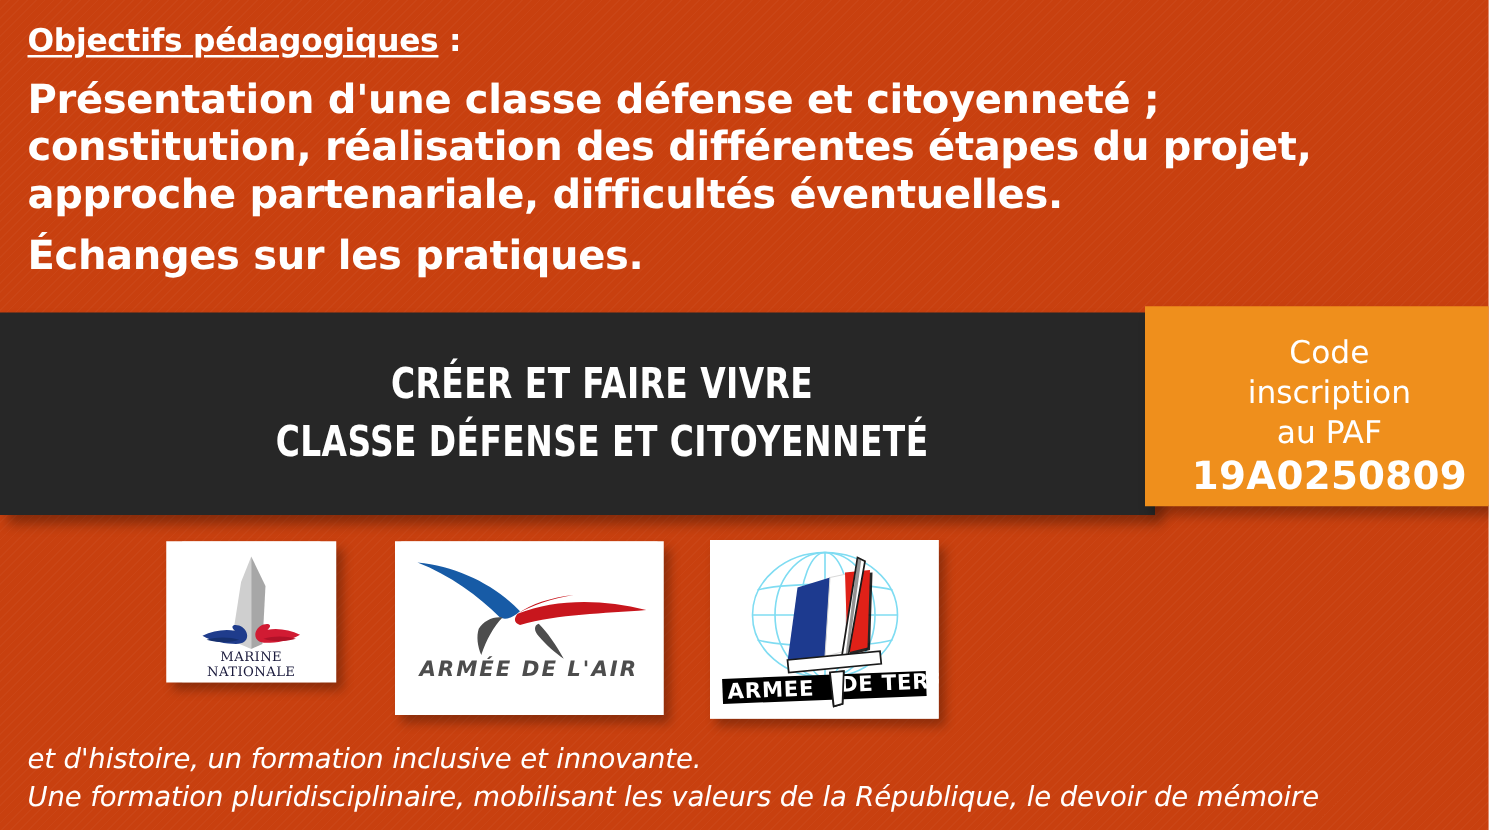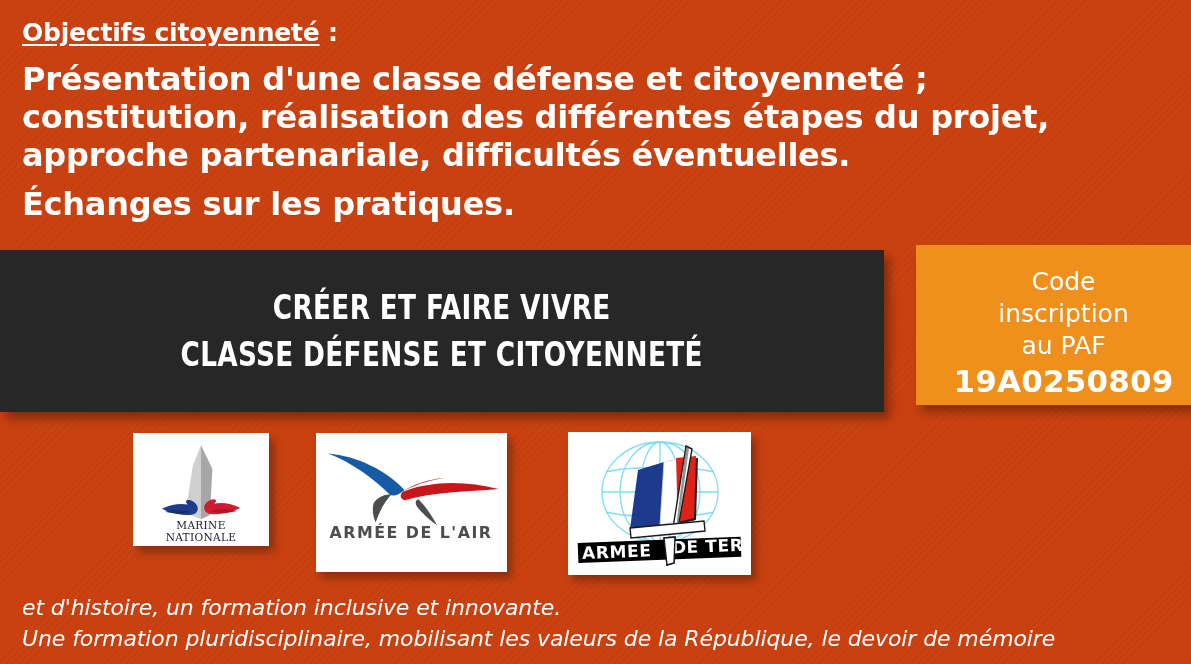--- a/index.html
+++ b/index.html
@@ -64,20 +64,21 @@
     position: absolute;
     left: 0px;
     top: 250px;
     width: 884px;
     height: 162px;
     background: #272727;
     box-shadow: 6px 7px 9px rgba(0,0,0,0.33);
     display: flex;
     align-items: center;
     justify-content: center;
+    padding-left: 40px;
   }
   #title-banner .title-text {
     color: #ffffff;
     text-align: center;
     font-size: 34px;
     font-weight: bold;
     line-height: 47px;
     letter-spacing: 0.4px;
     font-stretch: condensed;
     transform: scaleX(0.86);
@@ -122,21 +123,21 @@
   }
 
   
   .logo-card {
     position: absolute;
     background: #ffffff;
     box-shadow: 5px 6px 8px rgba(0,0,0,0.30);
     overflow: hidden;
   }
   #logo-marine   { left: 133px; top: 433px; width: 136px; height: 113px; }
-  #logo-air      { left: 316px; top: 433px; width: 191px; height: 139px; }
+  #logo-air      { left: 316px; top: 433px; width: 215px; height: 139px; font-style: italic; }
   #logo-terre    { left: 568px; top: 432px; width: 183px; height: 143px; }
 
   .logo-card svg { display: block; width: 100%; height: 100%; }
 
   
   #footer-text {
     position: absolute;
     left: 22px;
     top: 592px;
     width: 1150px;
@@ -148,21 +149,21 @@
   }
   #footer-text .fline { display: block; white-space: nowrap; }
 </style>
 </head>
 <body>
 
 <div id="slide">
 
   <div id="objectives">
     <p class="obj-heading">
-      <span class="u">Objectifs citoyenneté</span><span> :</span>
+      <span class="u">Objectifs pédagogiques</span><span> :</span>
     </p>
     <p class="obj-para">Présentation d'une classe défense et citoyenneté ; constitution, réalisation des différentes étapes du projet, approche partenariale, difficultés éventuelles.</p>
     <p class="obj-para second">Échanges sur les pratiques.</p>
   </div>
 
   <div id="title-banner">
     <div class="title-text">
       <span class="title-line">CRÉER ET FAIRE VIVRE</span>
       <span class="title-line">CLASSE DÉFENSE ET CITOYENNETÉ</span>
     </div>

